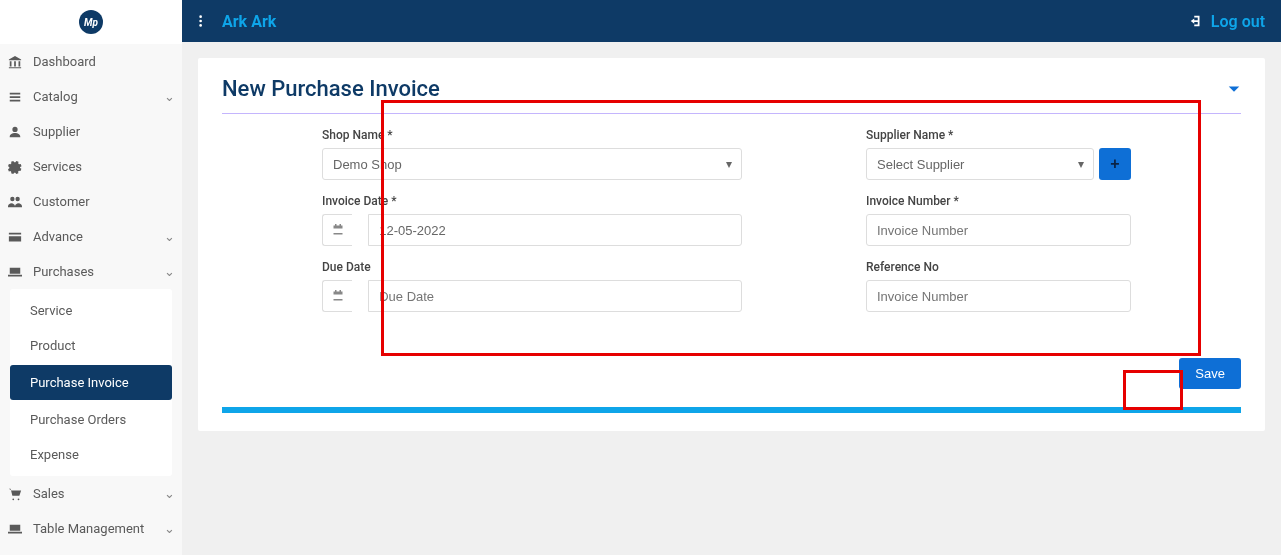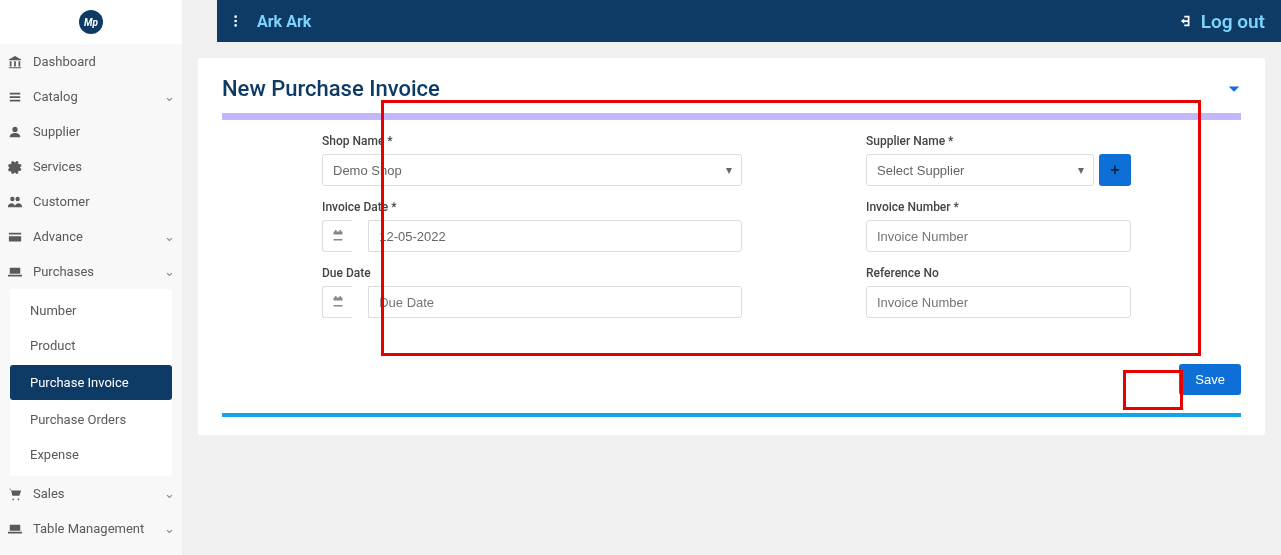--- a/index.html
+++ b/index.html
@@ -82,59 +82,58 @@
   border-radius: 3px;
   margin: 2px 0;
 }
 .main {
   flex: 1;
   display: flex;
   flex-direction: column;
 }
 .topbar {
   background: #0e3a66;
-  color: #7dd3fc;
+  color: #0ea5e9;
   height: 42px;
   display: flex;
   align-items: center;
   padding: 0 16px;
-  margin-left: 35px;
 }
 .topbar-left {
   display: flex;
   align-items: center;
   gap: 10px;
 }
 .topbar-title {
   font-size: 16px;
   font-weight: bold;
 }
 .topbar-right {
   margin-left: auto;
   display: flex;
   align-items: center;
   gap: 8px;
-  font-size: 19px;
+  font-size: 16px;
   font-weight: 600;
 }
 .content {
   padding: 16px;
   flex: 1;
   overflow: auto;
 }
 .card {
   background: #fff;
   padding: 18px 24px;
   border-radius: 2px;
   position: relative;
 }
 .card-header {
   display: flex;
   align-items: center;
-  border-bottom: 7px solid #c4b5fd;
+  border-bottom: 1px solid #c4b5fd;
   padding-bottom: 12px;
   margin-bottom: 14px;
 }
 .card-title {
   font-size: 22px;
   color: #0e3a66;
   font-weight: 500;
 }
 .card-collapse {
   margin-left: auto;
@@ -243,21 +242,21 @@
 .highlight-save {
   top: 328px;
   left: 941px;
   width: 60px;
   height: 40px;
 }
 .actions {
   display: flex;
   justify-content: flex-end;
   padding-top: 24px;
-  border-bottom: 4px solid #0ea5e9;
+  border-bottom: 6px solid #0ea5e9;
   padding-bottom: 18px;
   margin-top: 8px;
 }
 .btn-save {
   background: #0e6fd6;
   color: #fff;
   border: none;
   border-radius: 3px;
   padding: 8px 16px;
   font-size: 13px;
@@ -338,21 +337,21 @@
       <span class="icon">
         <svg width="14" height="14" viewBox="0 0 16 16" fill="currentColor">
             <path d="M2 3h12v7H2V3zM0 11h16v2H0v-2z"></path>
           </svg>
       </span>
       <span>Purchases</span>
       <span class="chev">⌄</span>
     </div>
 
     <div class="sub-nav">
-      <div class="sub-item">Number</div>
+      <div class="sub-item">Service</div>
       <div class="sub-item">Product</div>
       <div class="sub-item active">Purchase Invoice</div>
       <div class="sub-item">Purchase Orders</div>
       <div class="sub-item">Expense</div>
     </div>
 
     <div class="nav-item">
       <span class="icon">
         <svg width="14" height="14" viewBox="0 0 16 16" fill="currentColor">
             <path d="M1 2h2l2 8h8l2-6H4M6 13a1 1 0 100 2 1 1 0 000-2zm6 0a1 1 0 100 2 1 1 0 000-2z"></path>

